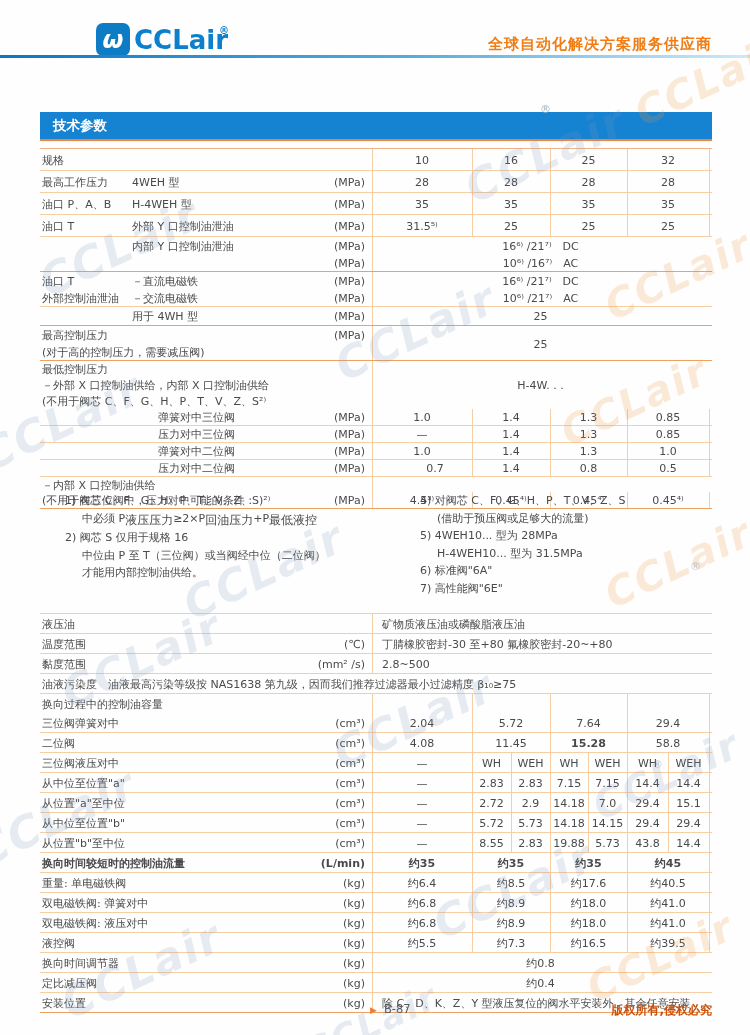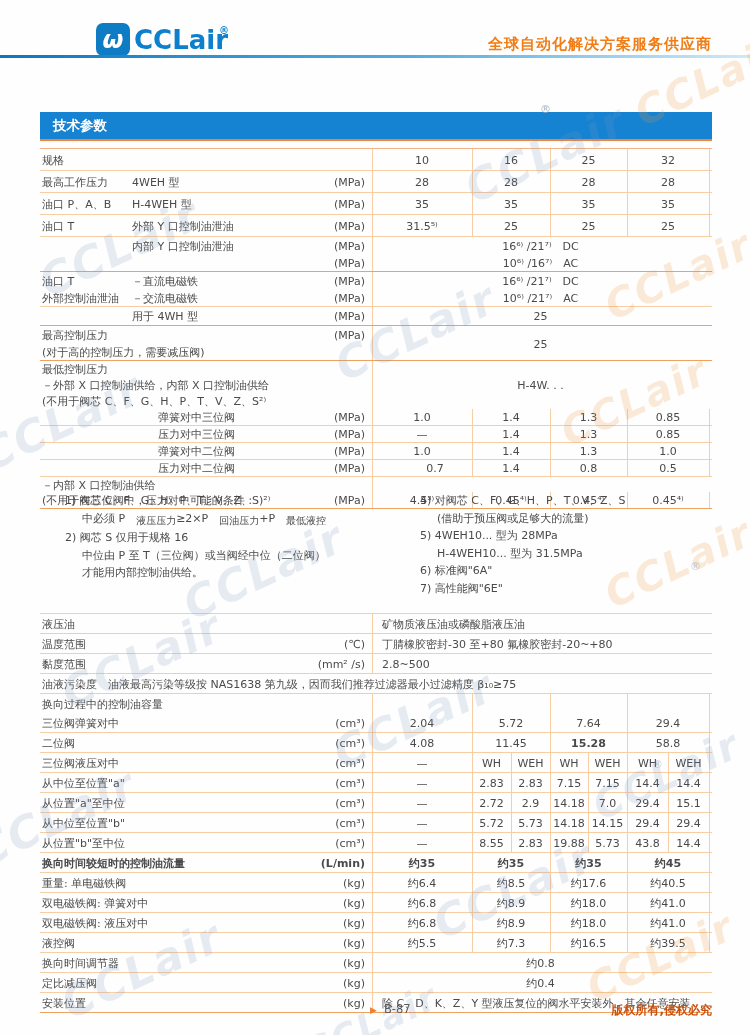--- a/index.html
+++ b/index.html
@@ -34,21 +34,21 @@
   .lu{right:347px;}
   .vcell{position:absolute;top:50%;transform:translateY(-50%);text-align:center;white-space:nowrap;}
   .vleft{position:absolute;top:50%;transform:translateY(-50%);left:342px;white-space:nowrap;}
   .vdiv{position:absolute;top:0;bottom:0;width:1px;background:#f7cda4;}
 
   
   #fnleft{position:absolute;left:65px;top:492px;line-height:17.5px;font-size:11px;z-index:1;}
   #fnright{position:absolute;left:420px;top:492px;line-height:17.5px;font-size:11px;z-index:1;}
   .fline{white-space:nowrap;}
   .fline.ind{padding-left:17px;}
-  .fsub{font-size:10px;vertical-align:-2px;margin-left:11px;}
+  .fsub{font-size:12px;vertical-align:-2px;}
 
   
   .page-marker{position:absolute;left:370px;top:1002px;font-size:11.5px;color:#585858;z-index:2;}
   .page-marker .tri{color:#f08030;font-size:9px;margin-right:7px;}
   .copyright{position:absolute;right:38px;top:1002px;font-size:12px;font-weight:bold;color:#c8500e;z-index:2;}
 
   
   .wm{position:absolute;font-weight:bold;font-style:italic;white-space:nowrap;pointer-events:none;z-index:4;
       transform:rotate(-25deg);letter-spacing:2px;}
   .wm.blue{color:rgba(120,152,188,0.18);}

